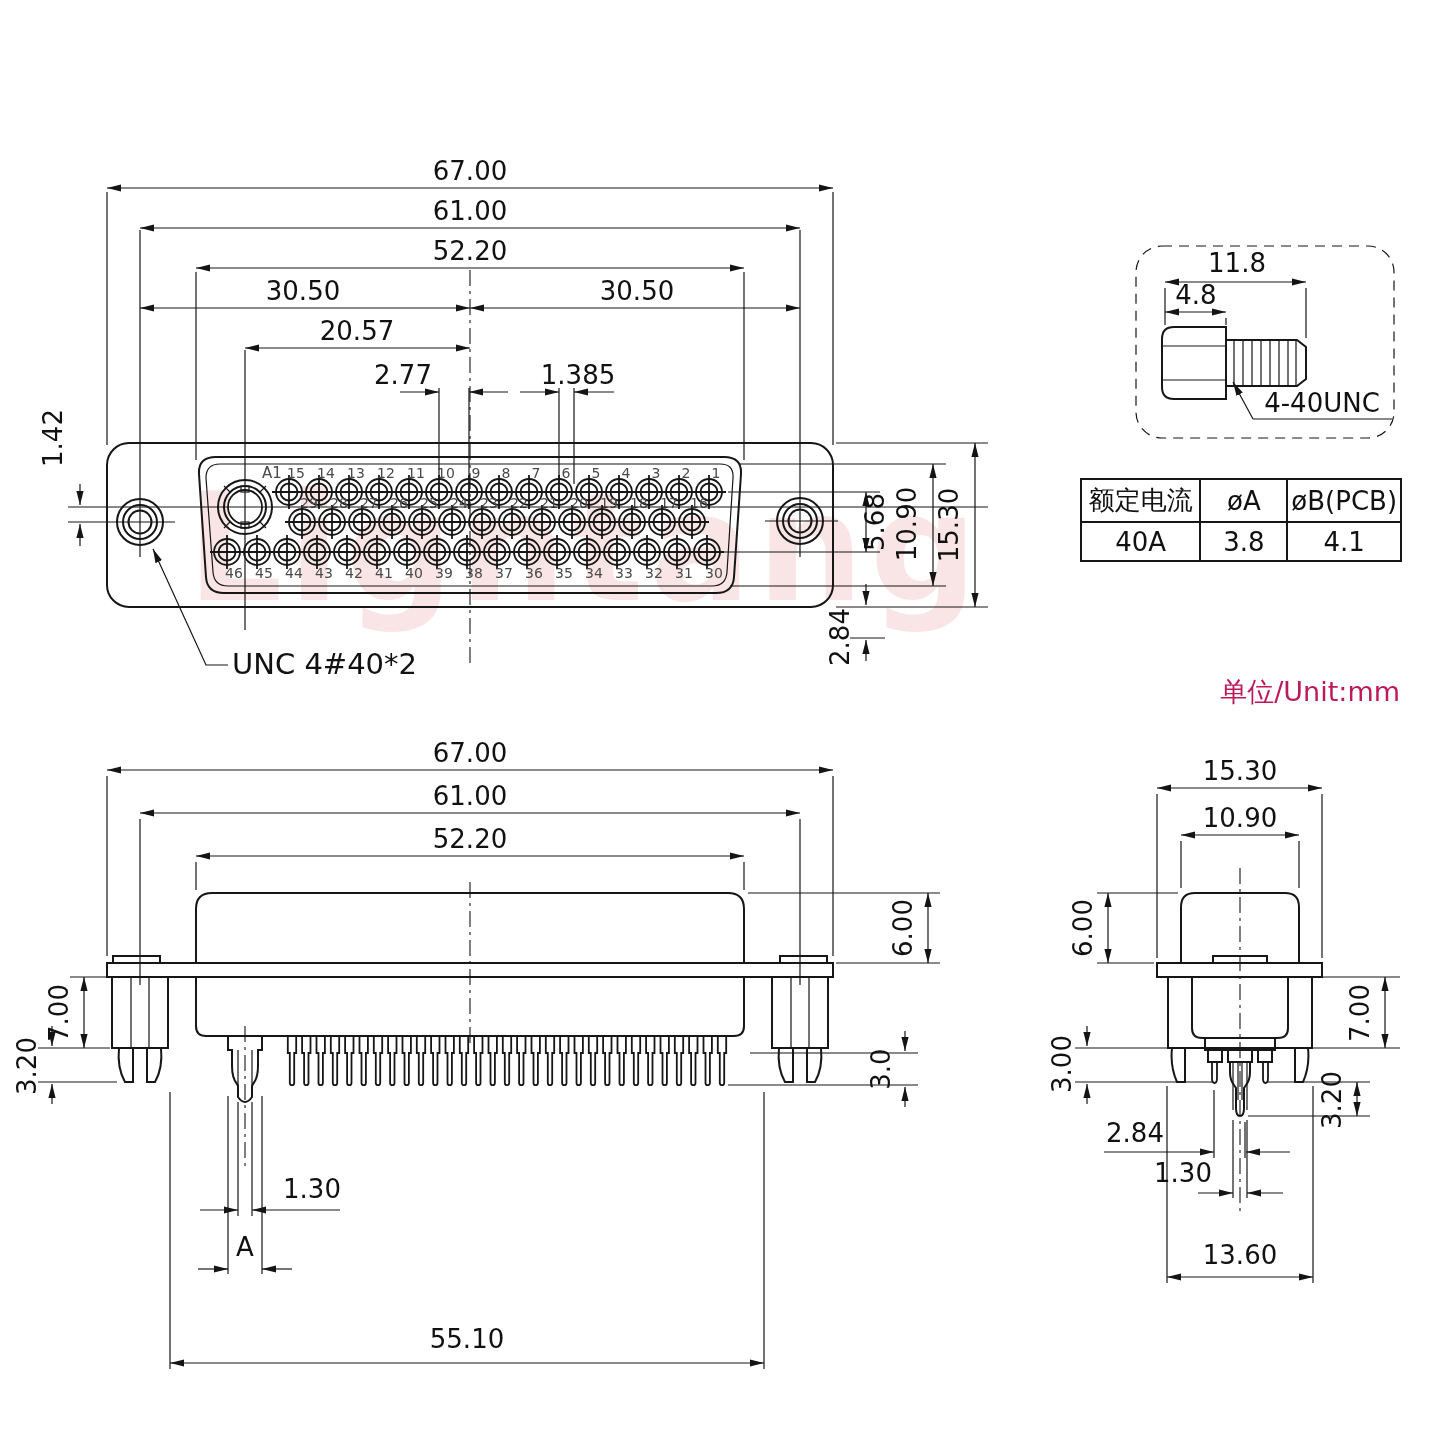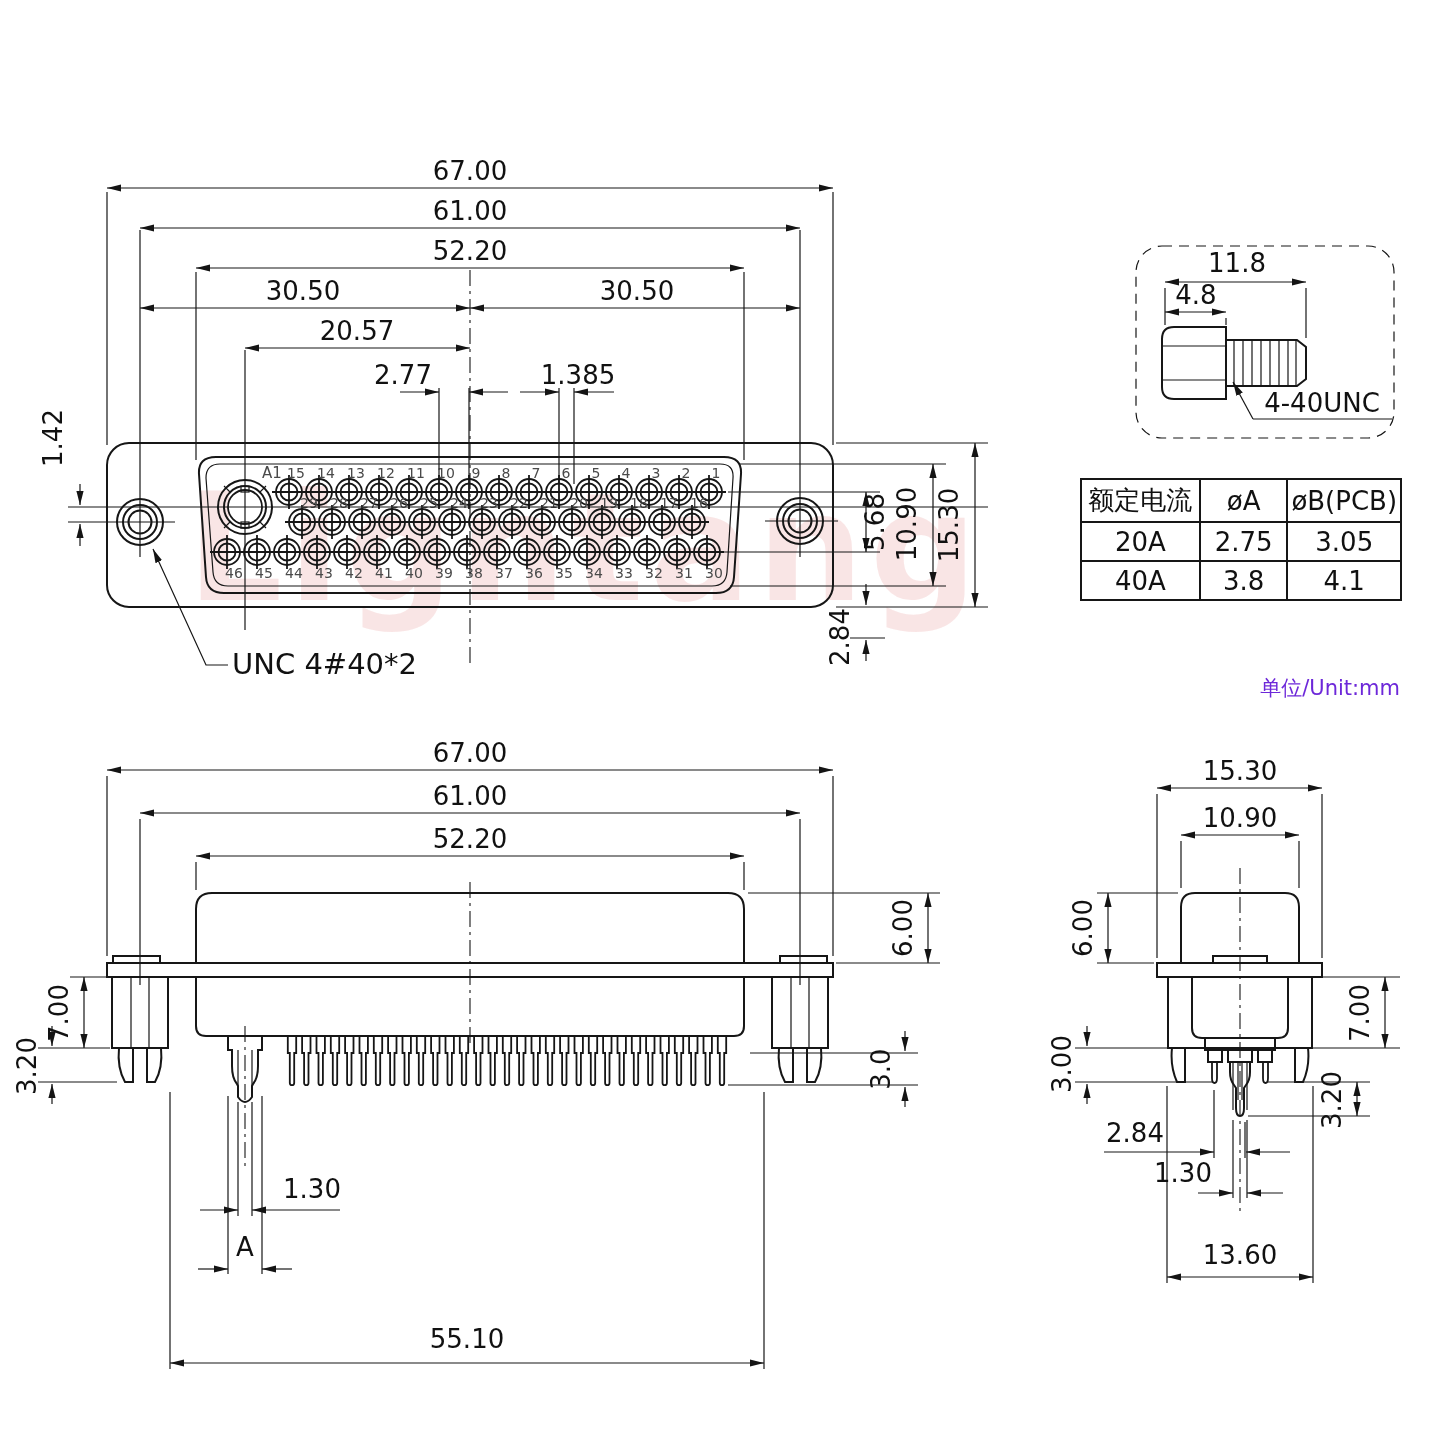--- a/index.html
+++ b/index.html
@@ -13,21 +13,21 @@
   .dash{stroke-dasharray:10 7;}
   text{fill:#111;font-family:"DejaVu Sans",sans-serif;}
   .d  {font-size:26px;text-anchor:middle;}
   .pl {font-size:14px;text-anchor:middle;fill:#4a4a4a;}
   .wm {font-size:150px;font-weight:bold;fill:#efb6b6;opacity:.34;letter-spacing:6px;text-anchor:middle;}
   .spec{position:absolute;left:1080px;top:478px;width:374px;}
   .spec table{border-collapse:collapse;width:322px;font-size:26px;color:#111;}
   .spec td{border:2.5px solid #161616;text-align:center;height:37px;padding:0;}
   .spec tr.hd td{height:41px;}
   .unit{position:absolute;left:1080px;top:674px;width:320px;text-align:right;
-        font-size:21px;color:#6d28d9;}
+        font-size:27px;color:#be185d;}
 </style>
 </head>
 <body>
 
 <div id="stage">
 <svg width="1440" height="1440" viewBox="0 0 1440 1440">
   <defs>
     <marker id="ar" markerWidth="15" markerHeight="10" refX="14" refY="5" orient="auto-start-reverse" markerUnits="userSpaceOnUse">
       <path d="M14,5 L0,1.4 L0,8.6 Z" fill="#141414"></path>
     </marker>
@@ -652,25 +652,20 @@
 
 <div class="spec">
   <table>
     <tbody>
           <tr class="hd">
       <td style="width:122px">额定电流</td>
       <td style="width:88px">øA</td>
       <td style="width:112px">øB(PCB)</td>
     </tr>
     <tr>
-      <td>20A</td>
-      <td>2.75</td>
-      <td>3.05</td>
-    </tr>
-    <tr>
       <td>40A</td>
       <td>3.8</td>
       <td>4.1</td>
     </tr>
   </tbody>
       </table>
 </div>
 <div class="unit">单位/Unit:mm</div>
 </div>
 

